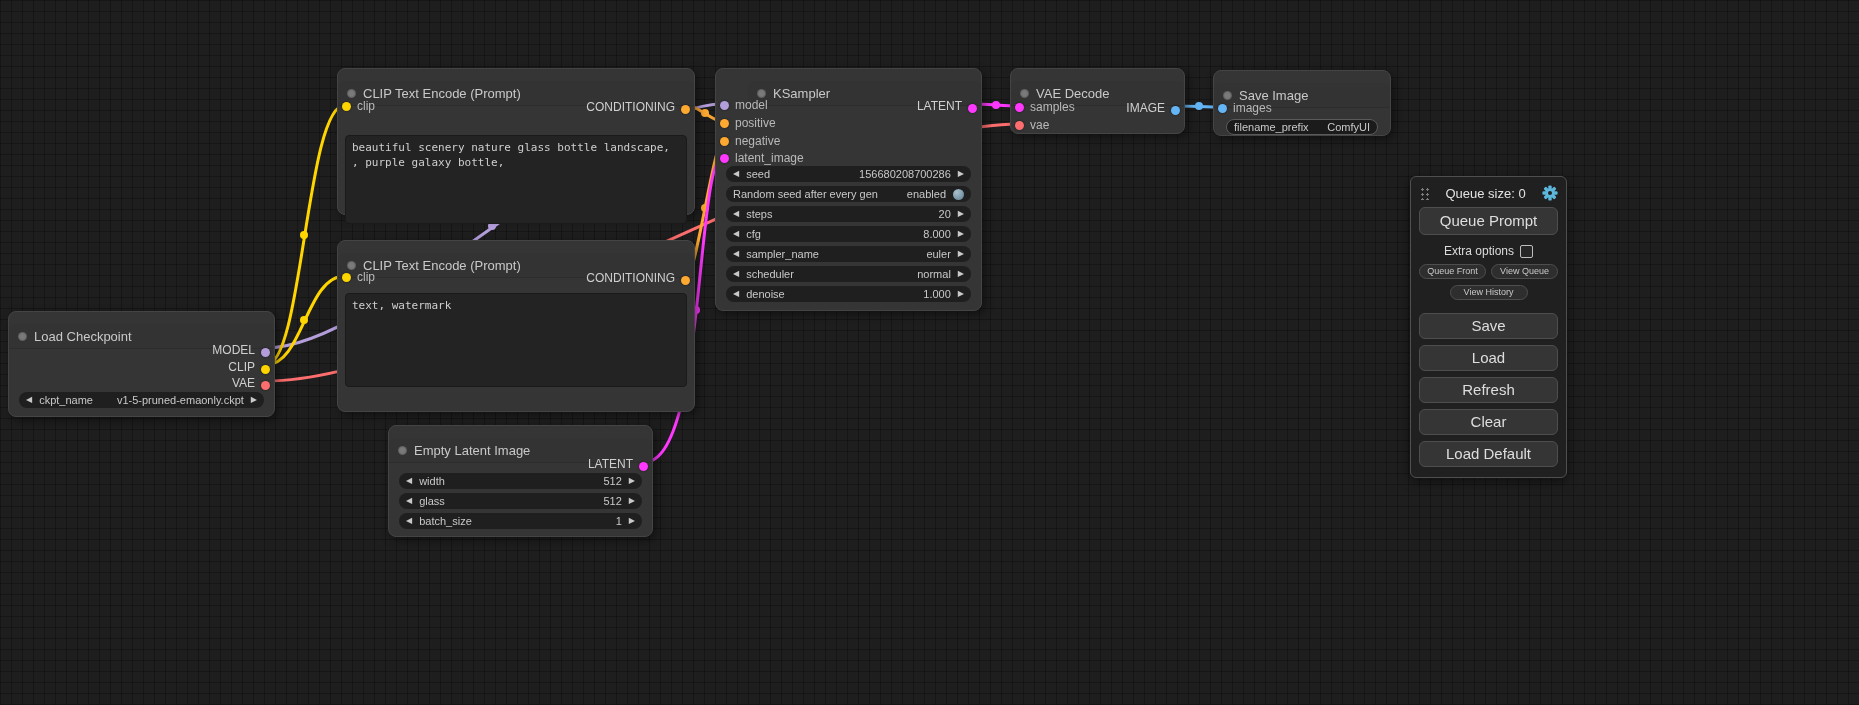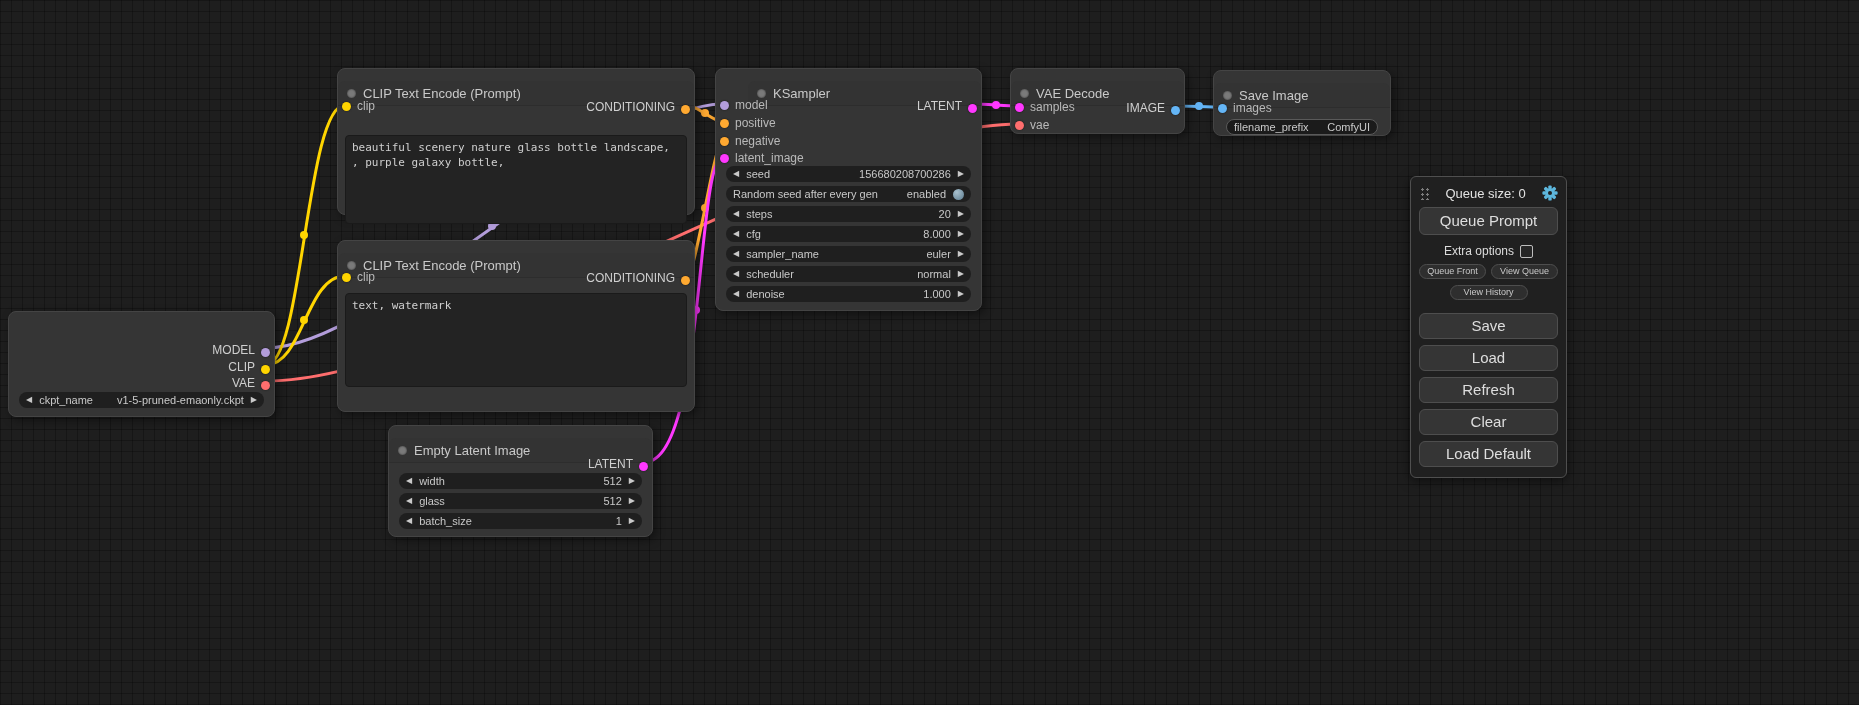--- a/index.html
+++ b/index.html
@@ -108,20 +108,24 @@
     <circle cx="705" cy="208" r="4" fill="#FFA931"></circle>
     <path d="M645,462 C705,462 696,157 723,157" stroke="#FF38FF"></path>
     <circle cx="696" cy="310" r="4" fill="#FF38FF"></circle>
     <path d="M974,104 C985,104 1007,106 1018,106" stroke="#FF38FF"></path>
     <circle cx="996" cy="105" r="4" fill="#FF38FF"></circle>
     <path d="M1177,106 C1188,106 1210,107 1221,107" stroke="#64B5F6"></path>
     <circle cx="1199" cy="106" r="4" fill="#64B5F6"></circle>
   </svg>
 
   <div class="node" style="left:8px;top:311px;width:267px;height:106px;">
+    <div class="node-title">
+      <span class="status-dot"></span>
+      <span>Load Checkpoint</span>
+    </div>
     <div class="slot out" style="top:29px">
       <span class="dot c-model"></span>
       <span>MODEL</span>
     </div>
     <div class="slot out" style="top:46px">
       <span class="dot c-clip"></span>
       <span>CLIP</span>
     </div>
     <div class="slot out" style="top:62px">
       <span class="dot c-vae"></span>

